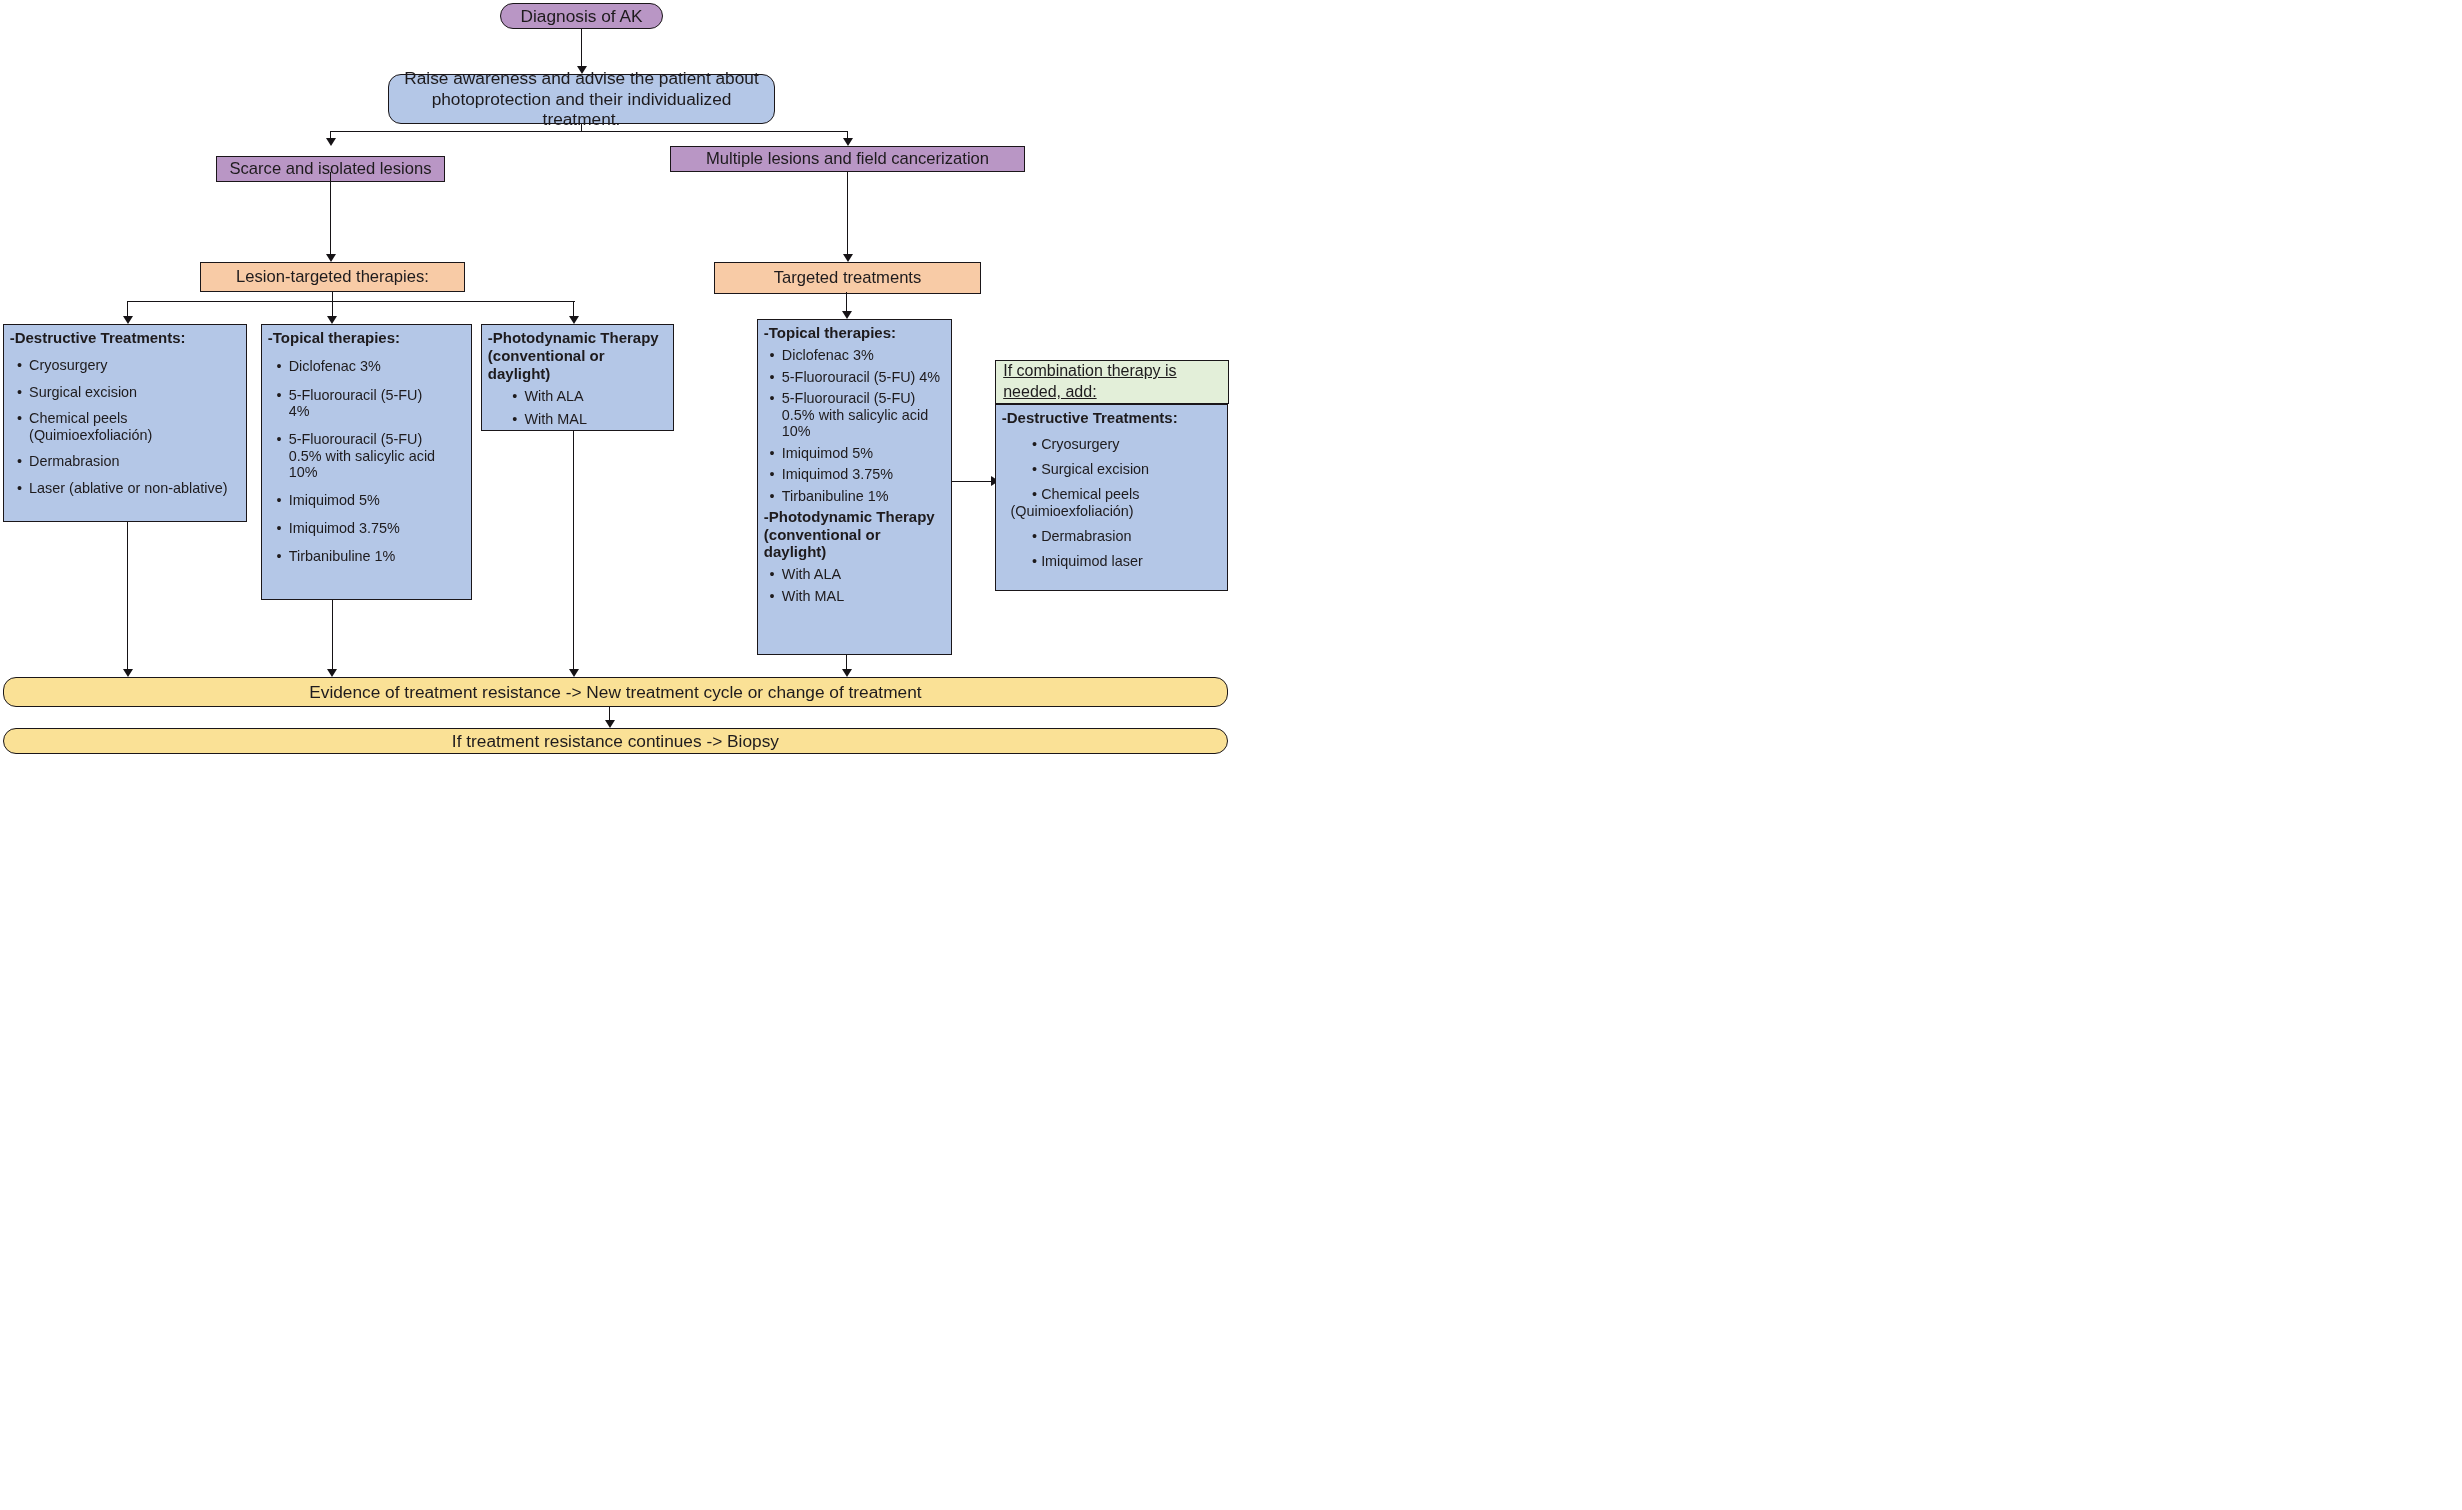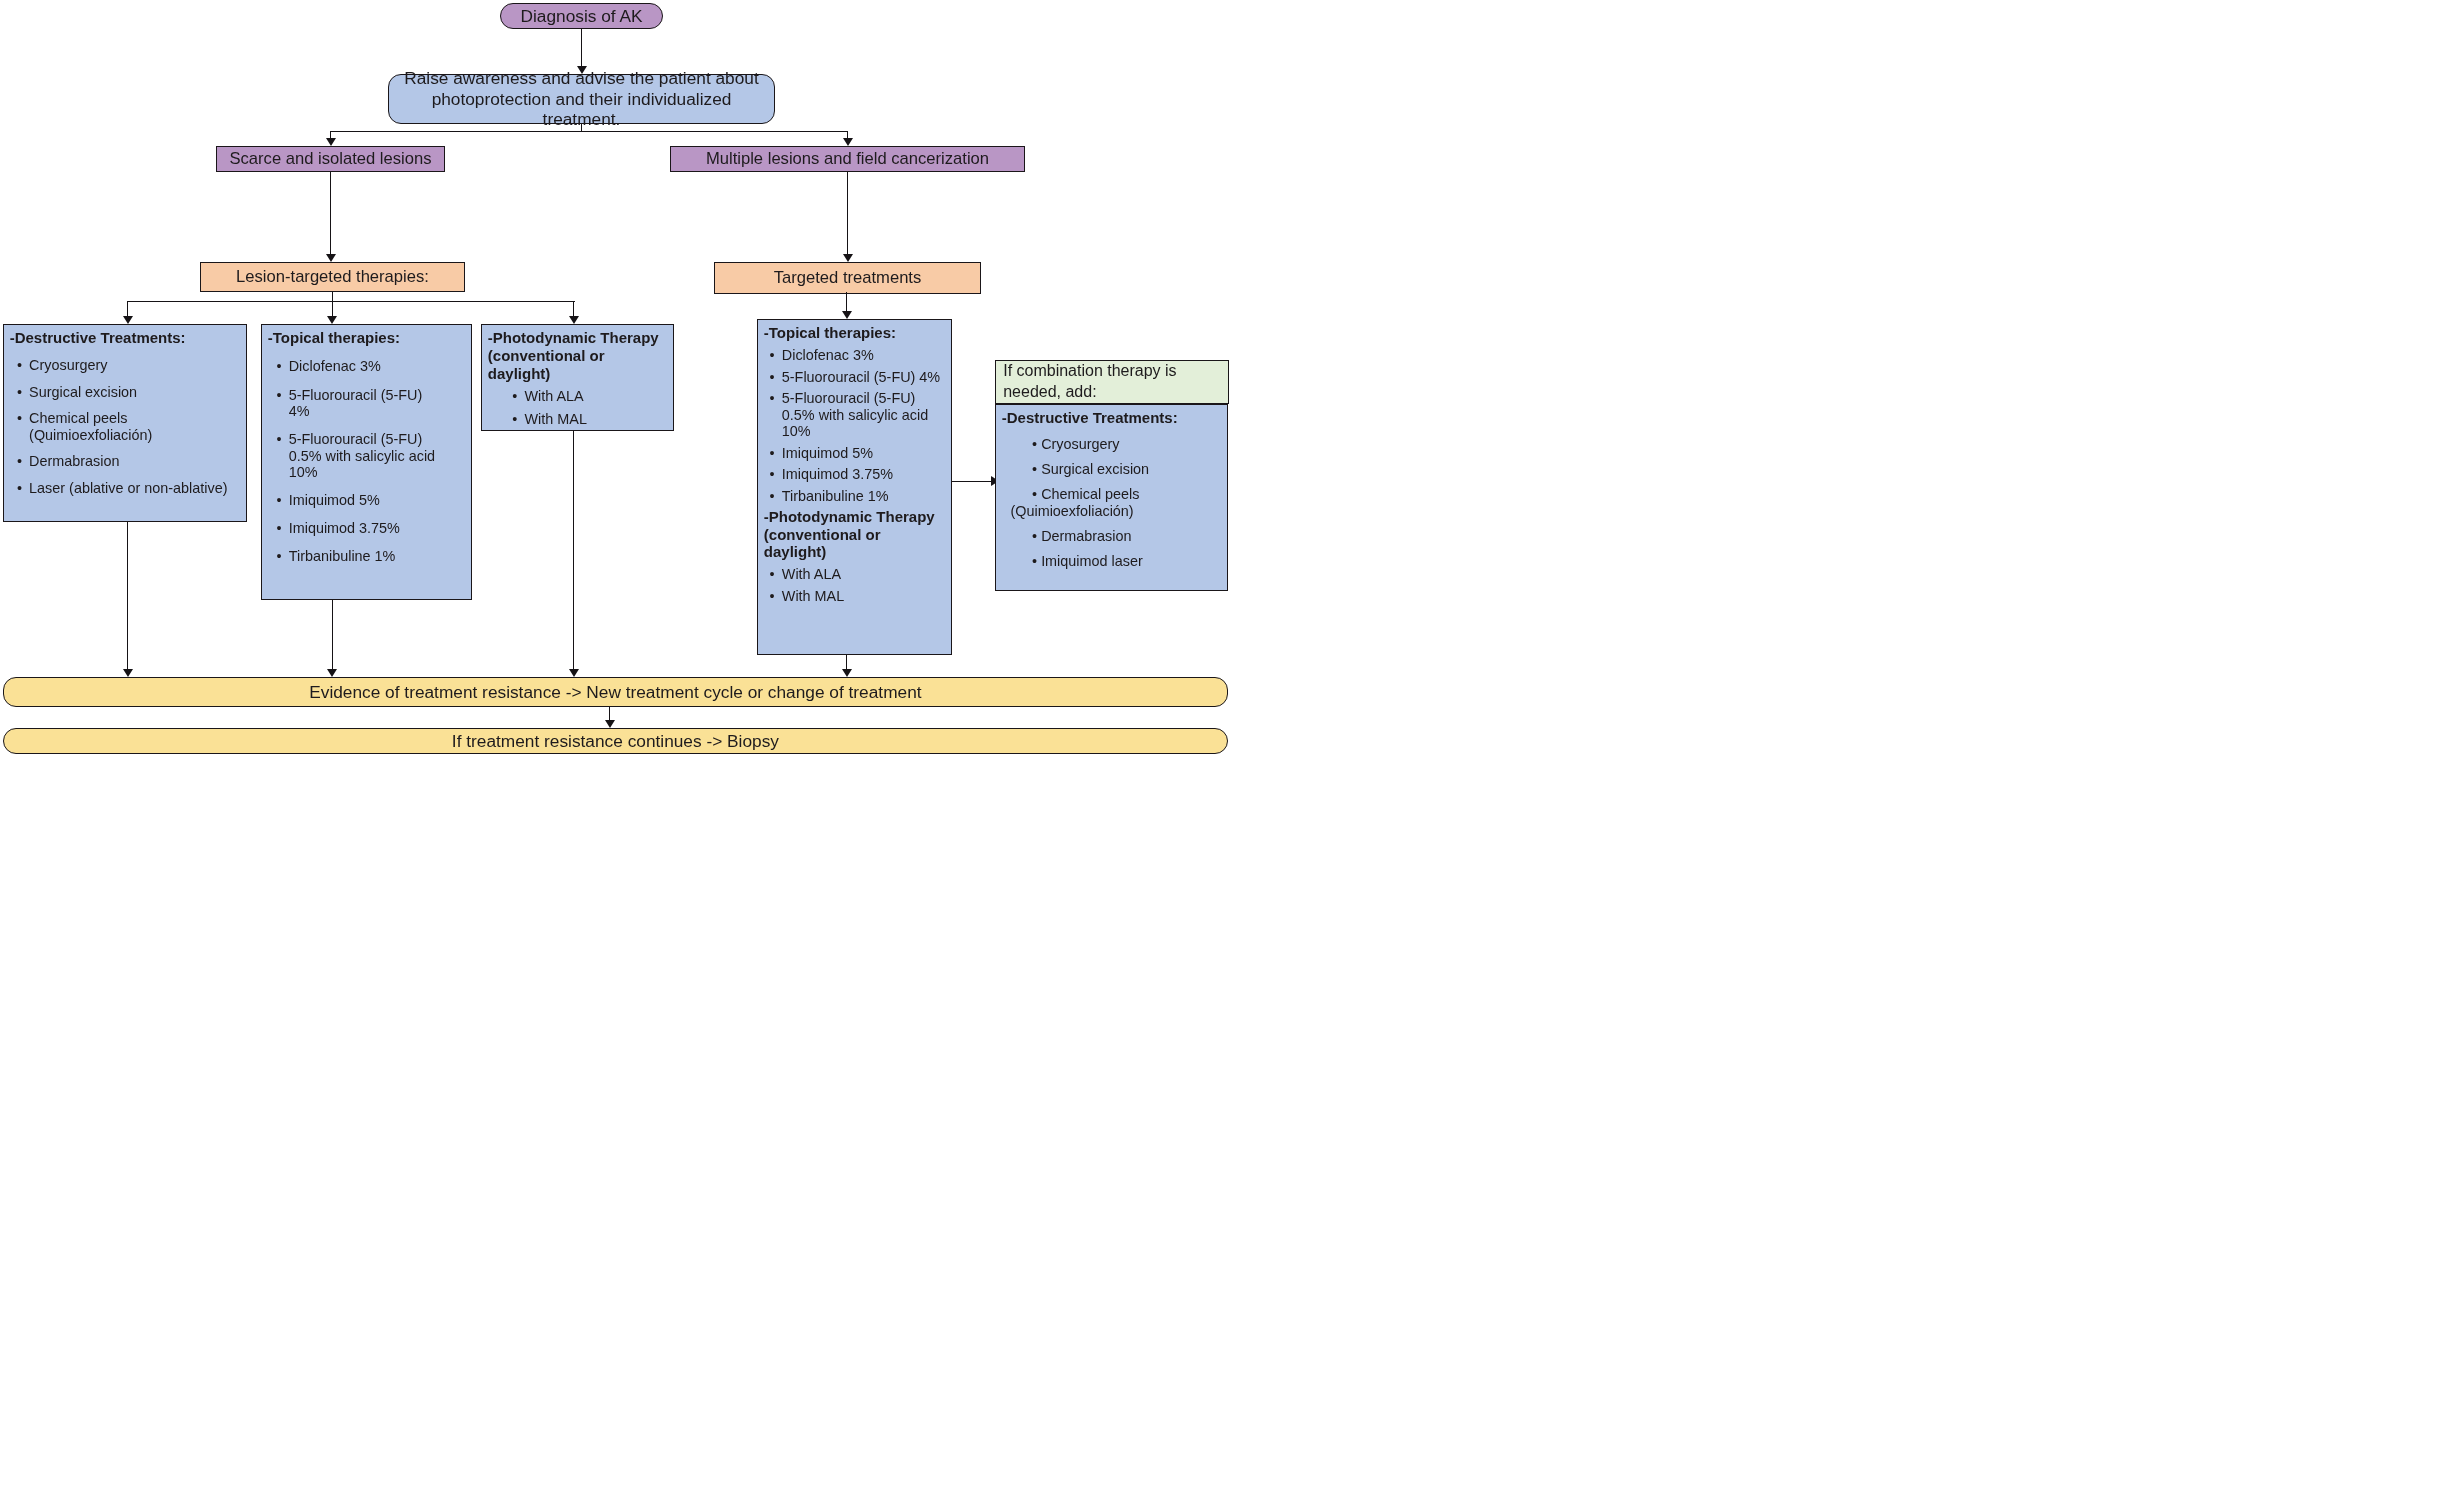--- a/index.html
+++ b/index.html
@@ -8,21 +8,21 @@
     font-family:"Liberation Sans",sans-serif;color:#1e1b1d;overflow:hidden;
   }
   .box{
     position:absolute;box-sizing:border-box;border:1.4px solid #1a1619;
     display:flex;align-items:center;justify-content:center;text-align:center;
     line-height:1.2;
   }
   .purple{background:#b996c5;}
   .blue{background:#b4c7e7;}
   .orange{background:#f8cba6;}
-  .green{background:#e3efd9;}
+  .green{background:#e3efd9;text-decoration:underline;}
   .yellow{background:#fae196;}
   .nodefont{font-size:16.6px;}
   .bigfont{font-size:17.3px;border-radius:13px;}
   .list-box{display:block;text-align:left;padding:4.3px 5.8px;}
   .hdr{font-weight:bold;font-size:15px;line-height:1.18;}
   .li{display:flex;font-size:14.4px;line-height:1.15;}
   .li .dot{margin-right:7.2px;flex:0 0 auto;}
   .dl .li{margin:10px 0 0 7.2px;}
   .tl .li{margin:11.5px 0 0 8.7px;padding-right:19px;}
   .pd .li{margin:5.8px 0 0 24.5px;}
@@ -48,21 +48,21 @@
 
   <div class="box blue bigfont" style="left:388px;top:74px;width:387px;height:50px;padding:1.4px 5.8px;">Raise awareness and advise the patient about photoprotection and their individualized treatment.</div>
 
   <div class="vl" style="left:581px;top:124px;height:7.2px;"></div>
   <div class="hl" style="left:330px;top:131px;width:518px;"></div>
   <div class="vl" style="left:330px;top:131px;height:6.5px;"></div>
   <div class="ad" style="left:326px;top:138px;"></div>
   <div class="vl" style="left:847px;top:131px;height:6.5px;"></div>
   <div class="ad" style="left:843px;top:138px;"></div>
 
-  <div class="box purple nodefont" style="left:216px;top:146px;width:229px;height:26px;">Scarce and isolated lesions</div>
+  <div class="box purple nodefont" style="left:216px;top:156px;width:229px;height:26px;">Scarce and isolated lesions</div>
   <div class="box purple nodefont" style="left:670px;top:146px;width:355px;height:26px;text-align:center;">Multiple lesions and field cancerization</div>
 
   <div class="vl" style="left:330px;top:172px;height:82px;"></div>
   <div class="ad" style="left:326px;top:254px;"></div>
   <div class="vl" style="left:847px;top:172px;height:82px;"></div>
   <div class="ad" style="left:843px;top:254px;"></div>
 
   <div class="box orange nodefont" style="left:200px;top:262px;width:265px;height:30px;">Lesion-targeted therapies:</div>
   <div class="box orange nodefont" style="left:714px;top:262px;width:267px;height:32px;">Targeted treatments</div>
 

